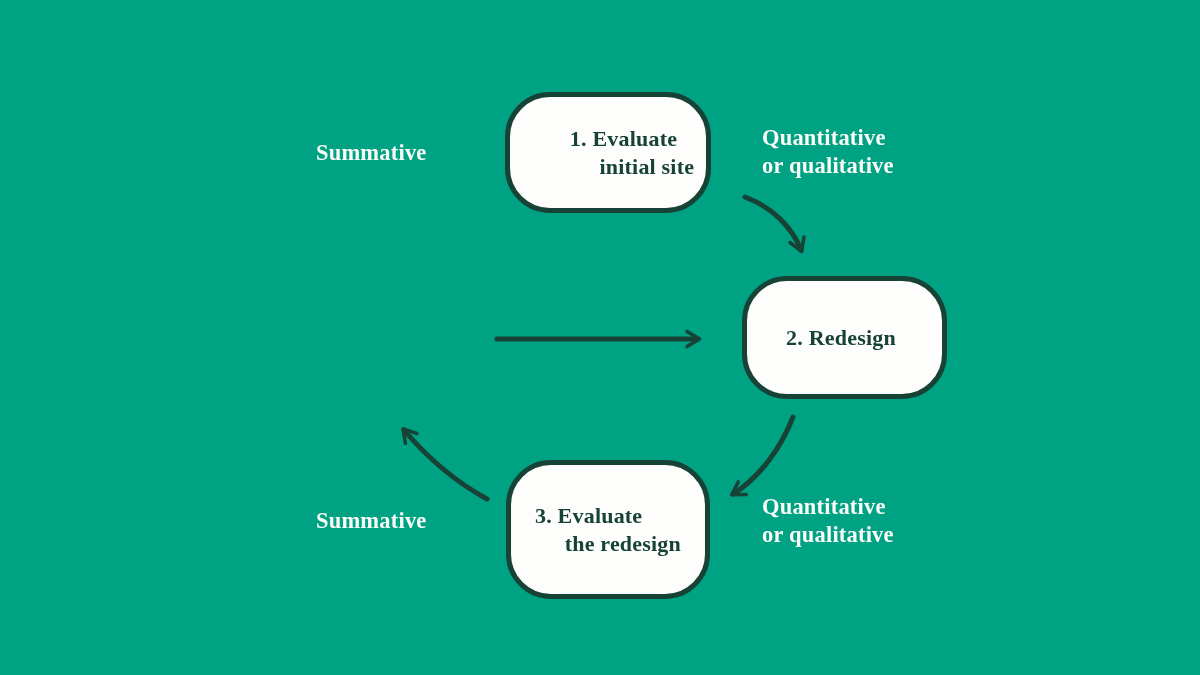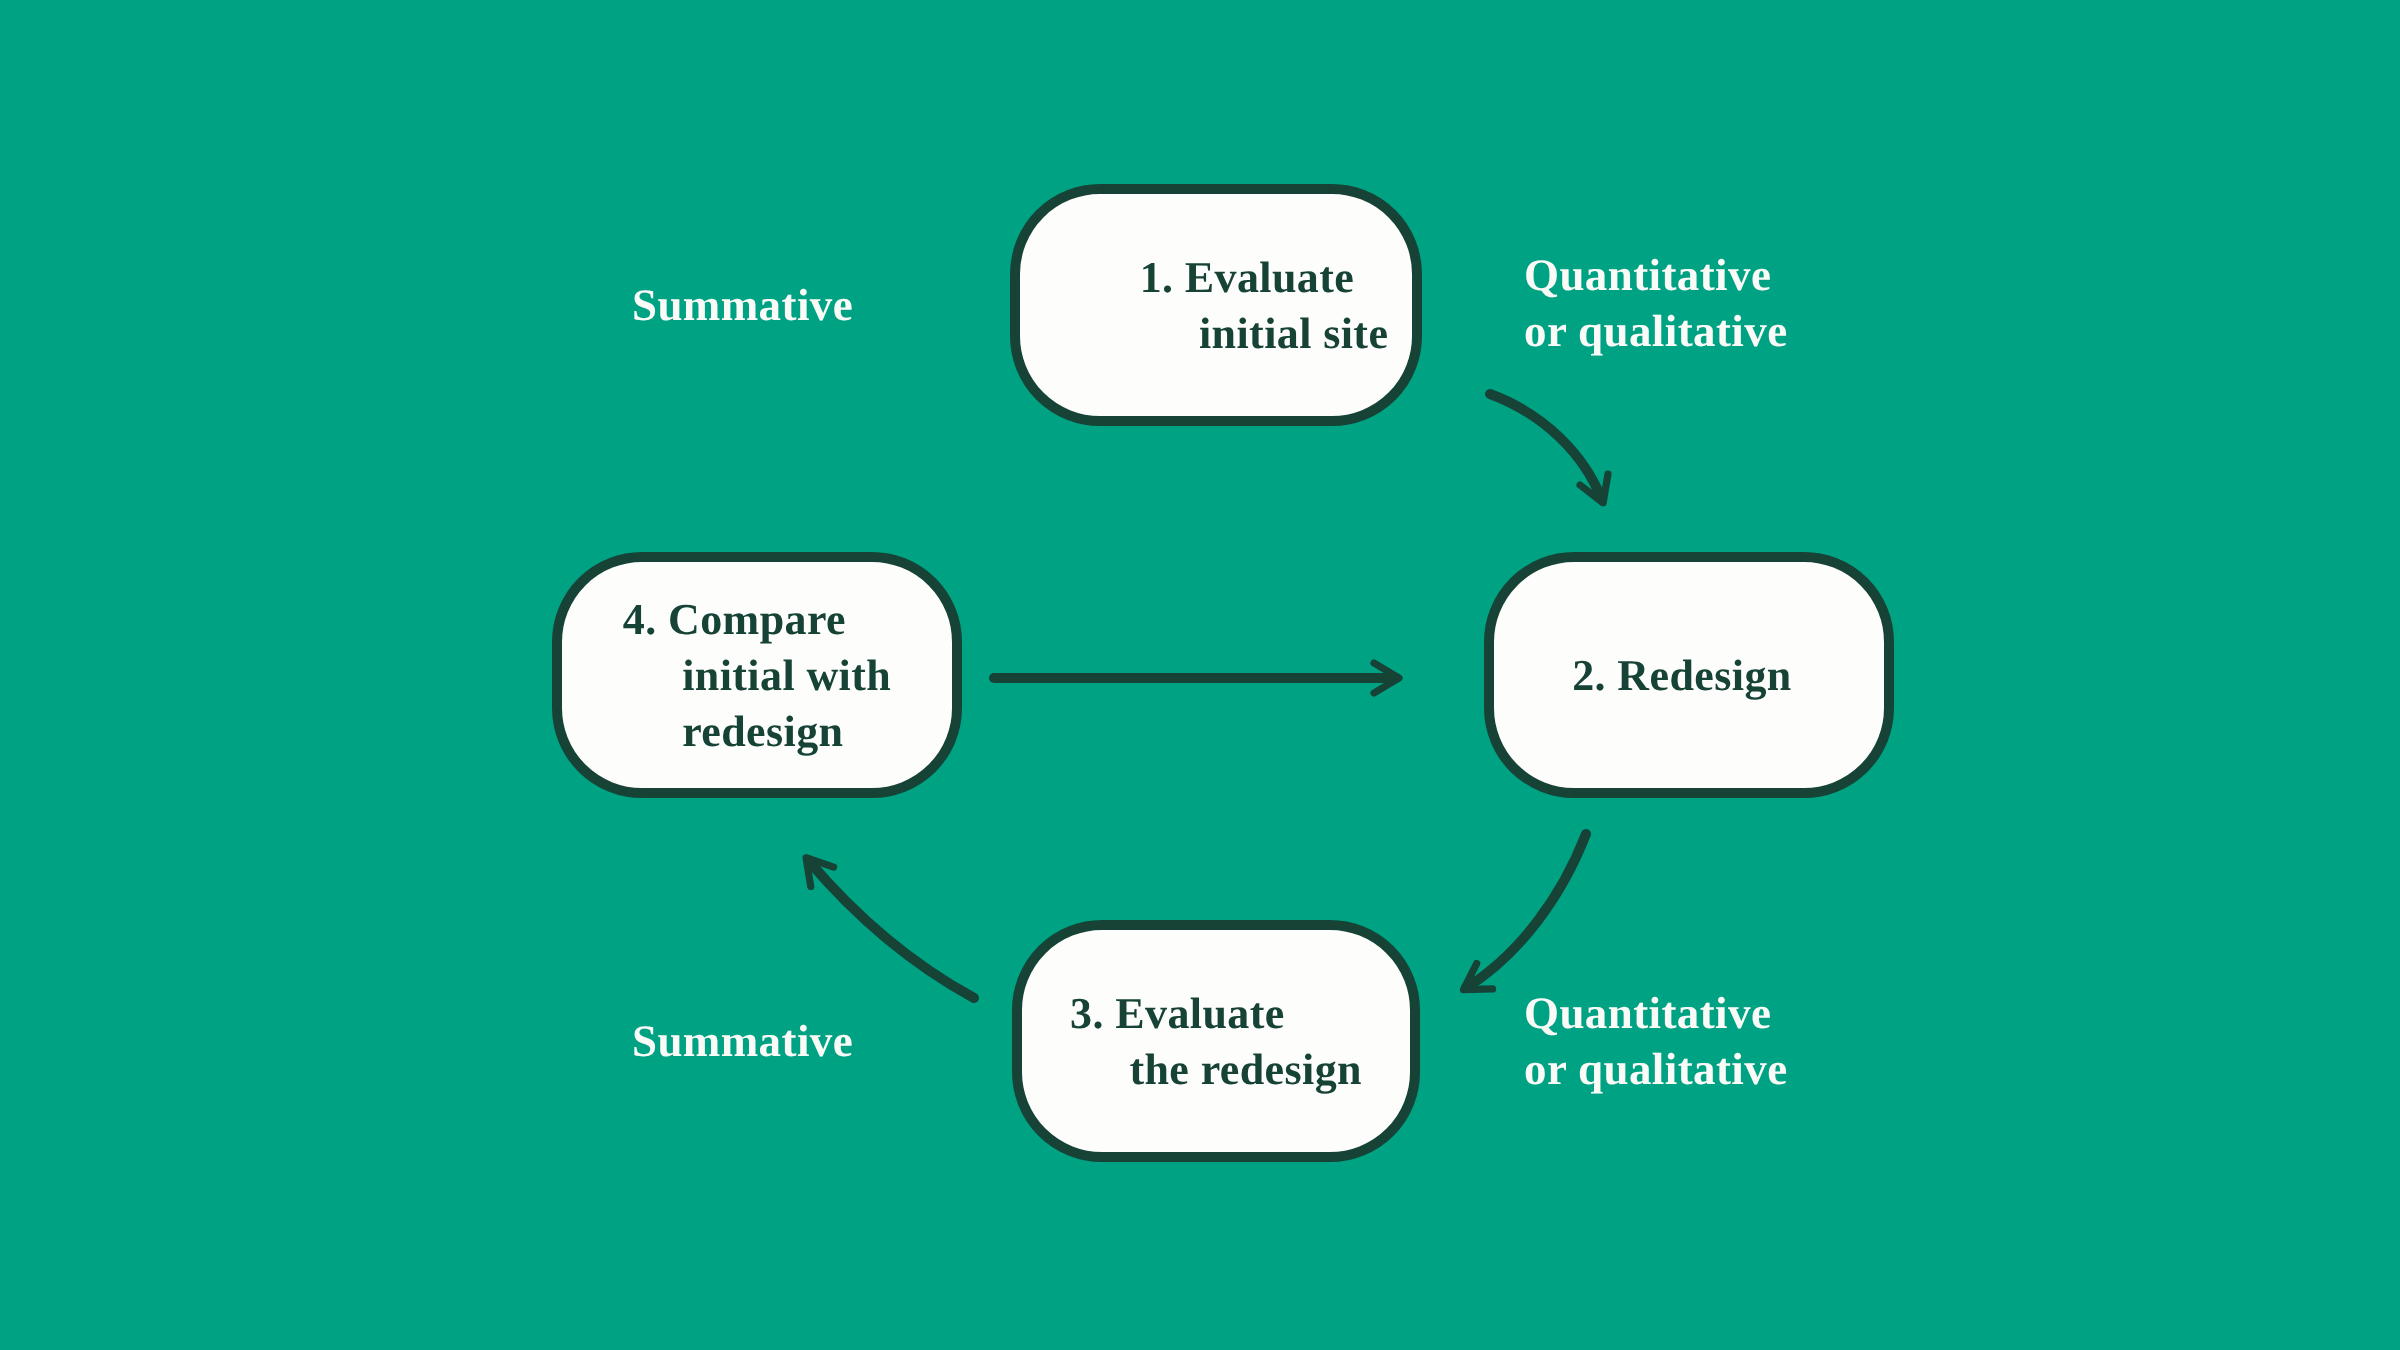--- a/index.html
+++ b/index.html
@@ -38,21 +38,21 @@
     padding-left: 1.35em;
     color: var(--dark);
     font-size: 22px;
     font-weight: bold;
     line-height: 28px;
     letter-spacing: 0.2px;
   }
   #node-step-1 { left: 505px; top: 92px;  width: 206px; height: 121px; padding-left: 48px; }
   #node-step-2 { left: 742px; top: 276px; width: 205px; height: 123px; }
   #node-step-4 { left: 276px; top: 276px; width: 205px; height: 123px; }
-  #node-step-3 { left: 506px; top: 460px; width: 204px; height: 121px; }
+  #node-step-3 { left: 506px; top: 460px; width: 204px; height: 139px; }
 
   .annotation {
     position: absolute;
     color: var(--labelwhite);
     font-size: 22.5px;
     font-weight: bold;
     line-height: 28px;
     white-space: pre-line;
     letter-spacing: 0.2px;
   }
@@ -119,19 +119,14 @@
 
   <div class="node" id="node-step-2">
     <span class="node-label">2. Redesign</span>
   </div>
 
   <div class="node" id="node-step-3">
     <span class="node-label">3. Evaluate
 the redesign</span>
   </div>
 
-  <div class="node" id="node-step-4">
-    <span class="node-label">4. Compare
-initial with
-redesign</span>
-  </div>
 
 </div>
 
 </body></html>

